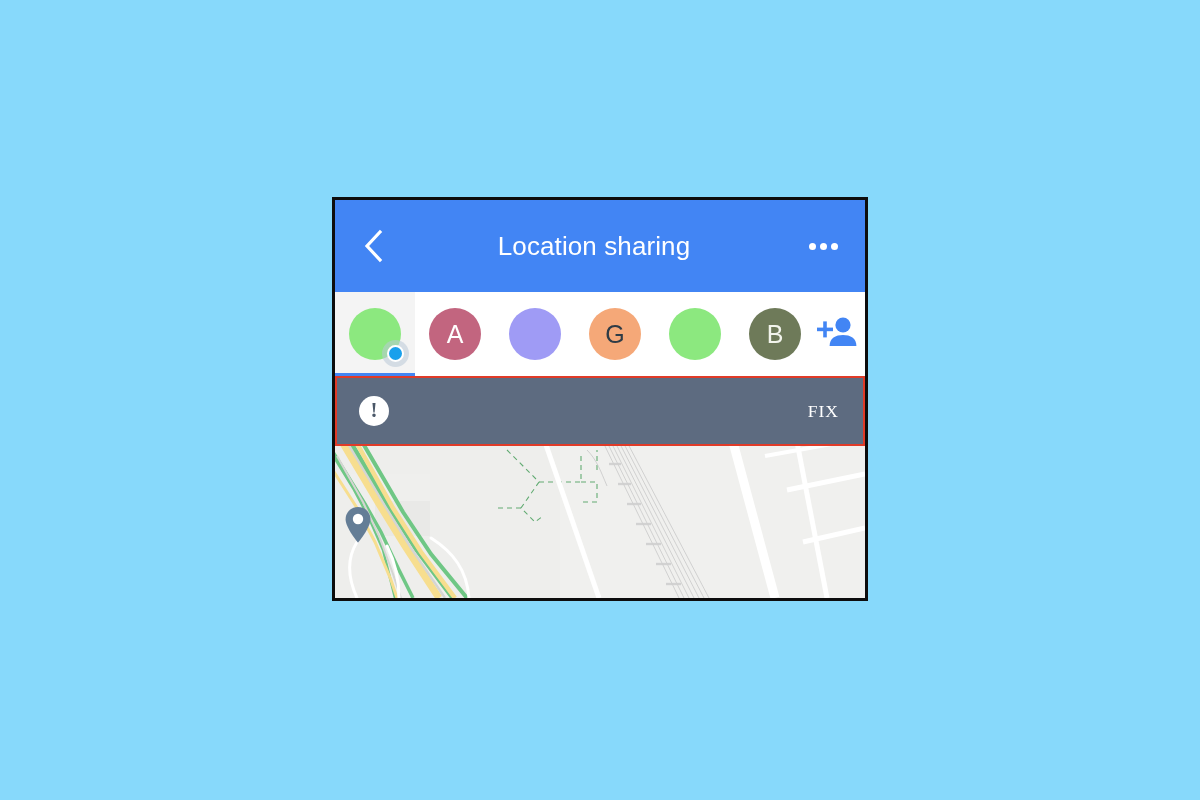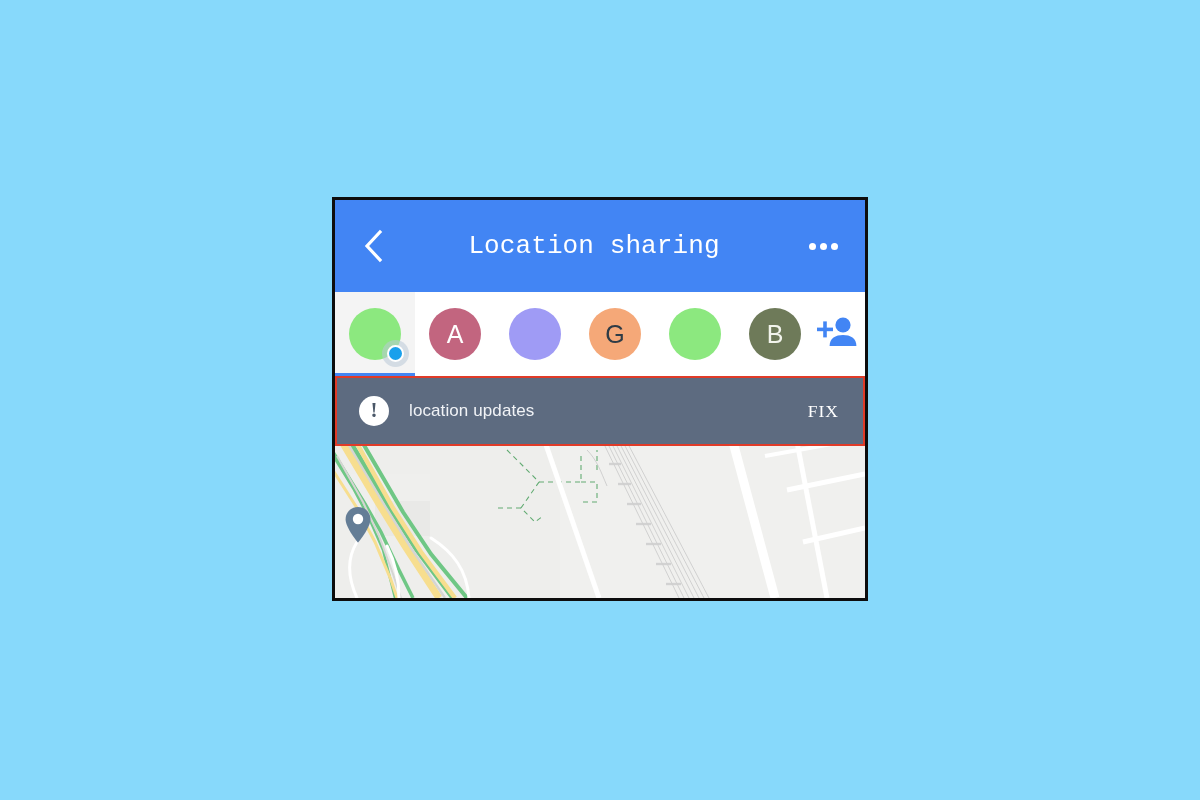--- a/index.html
+++ b/index.html
@@ -51,21 +51,20 @@
   #back-button svg { display: block; }
   #app-bar-title {
     flex: 1 1 auto;
     text-align: center;
     color: #ffffff;
     font-size: 26px;
     font-weight: 400;
     letter-spacing: 0.1px;
     white-space: nowrap;
     margin-left: -6px;
-    font-family: Liberation Mono, monospace;
   }
   #overflow-button {
     width: 40px;
     height: 40px;
     display: flex;
     align-items: center;
     justify-content: center;
     gap: 4px;
     cursor: pointer;
     flex: 0 0 auto;
@@ -288,21 +287,20 @@
         </svg>
       </span>
     </div>
   </div>
 
   <div id="alert-banner" style="background: rgb(93, 107, 128); border-color: rgb(224, 59, 40);">
     <div id="alert-icon">
       <span class="bang">!</span>
     </div>
     <div id="alert-text" style="color: rgb(241, 243, 246);">
-      <span class="line">location updates</span>
     </div>
     <div id="fix-button">FIX</div>
   </div>
 
   <div id="map-area" style="background: rgb(238, 238, 236);">
     <svg id="map-svg" viewBox="0 0 530 152" preserveAspectRatio="none">
       <rect x="0" y="0" width="530" height="152" fill="#eeeeec"></rect>
 
       <g>
         <path d="M16 28 L95 28 L95 84 L16 84 Z" fill="#efefed"></path>

